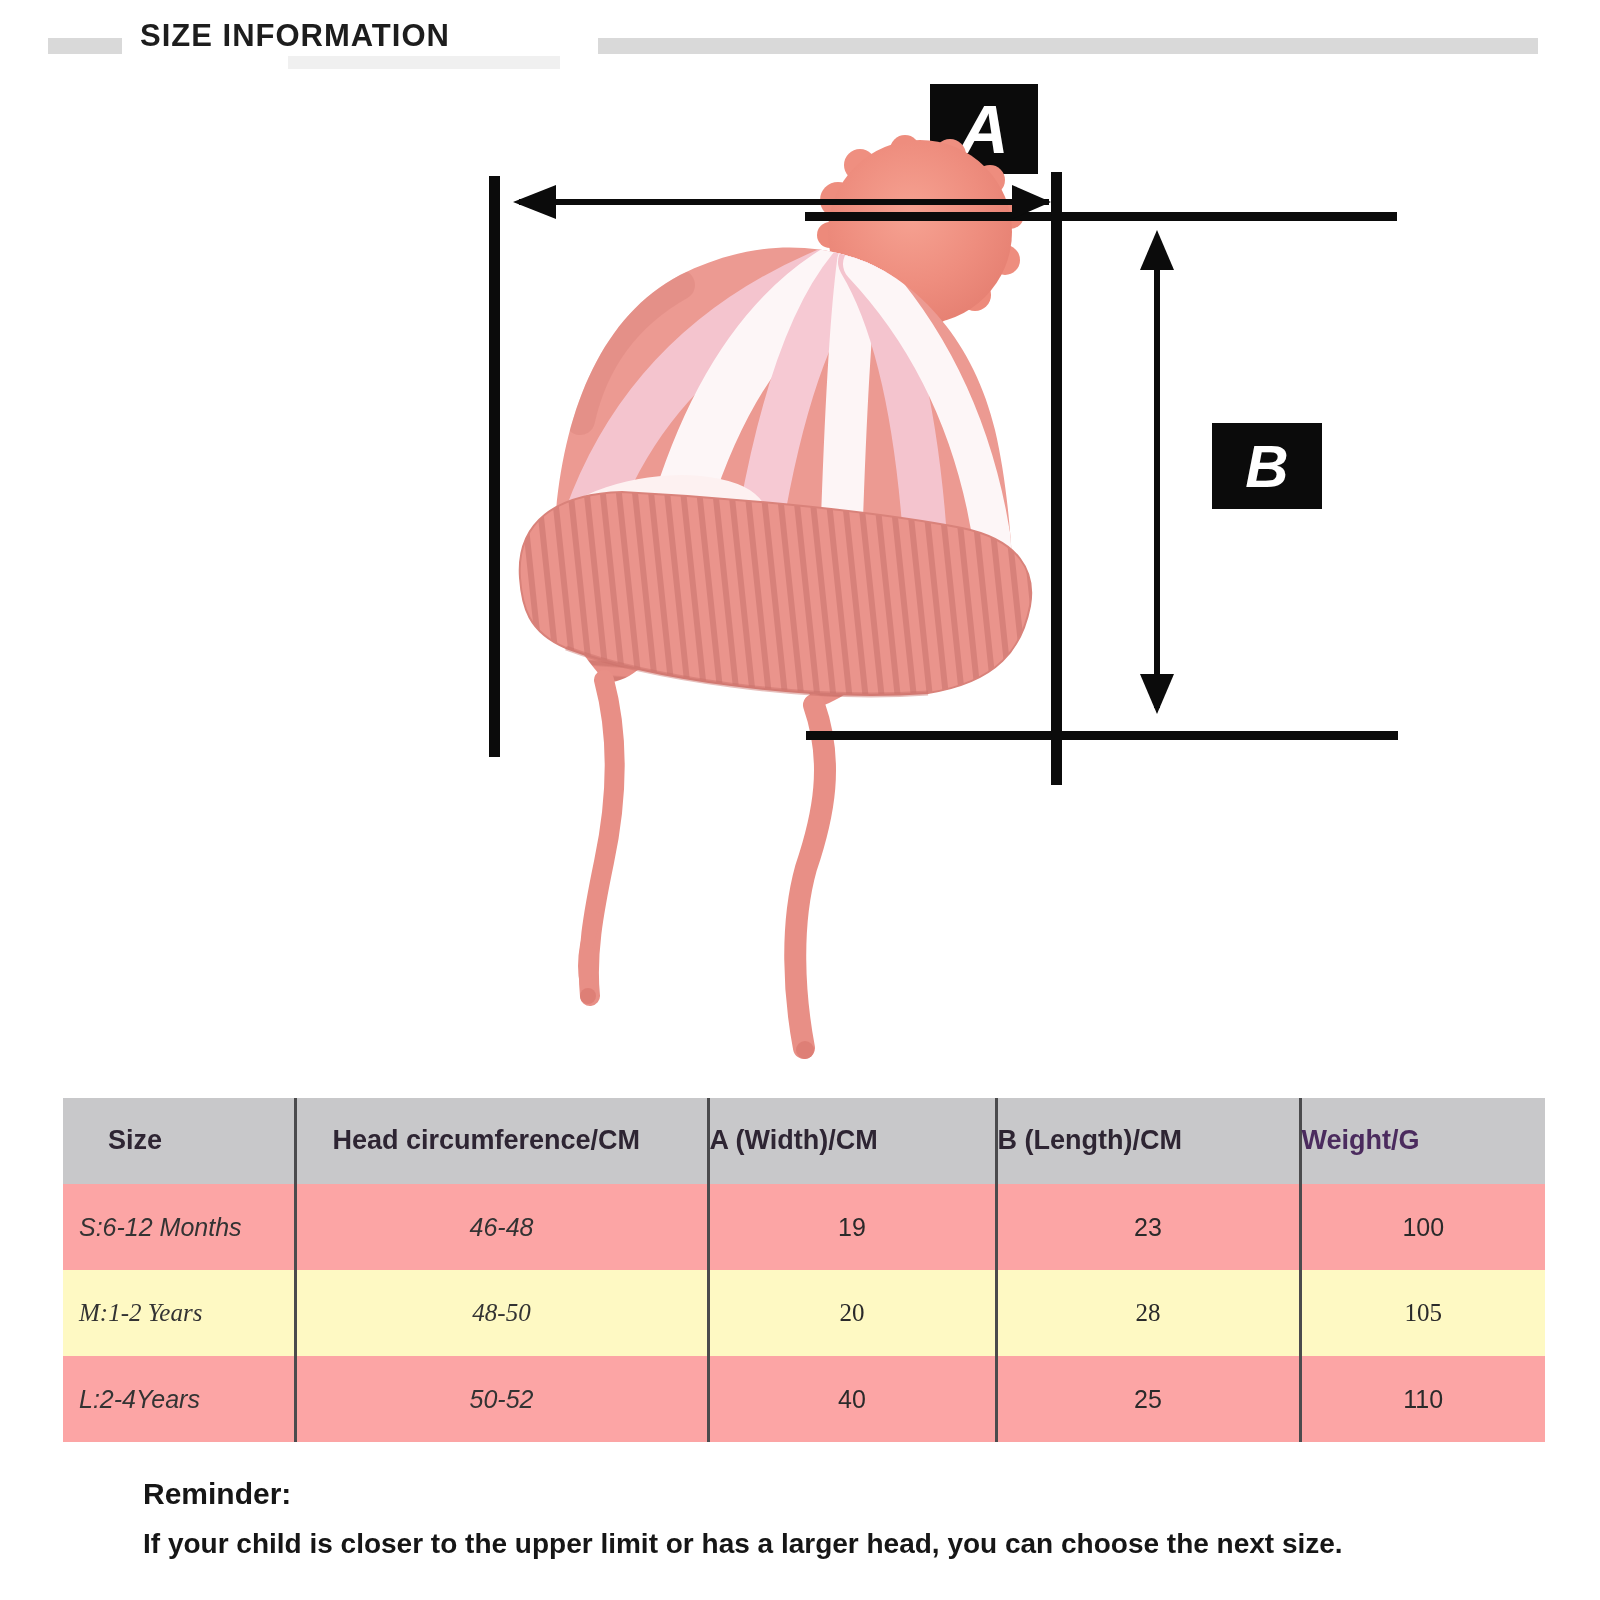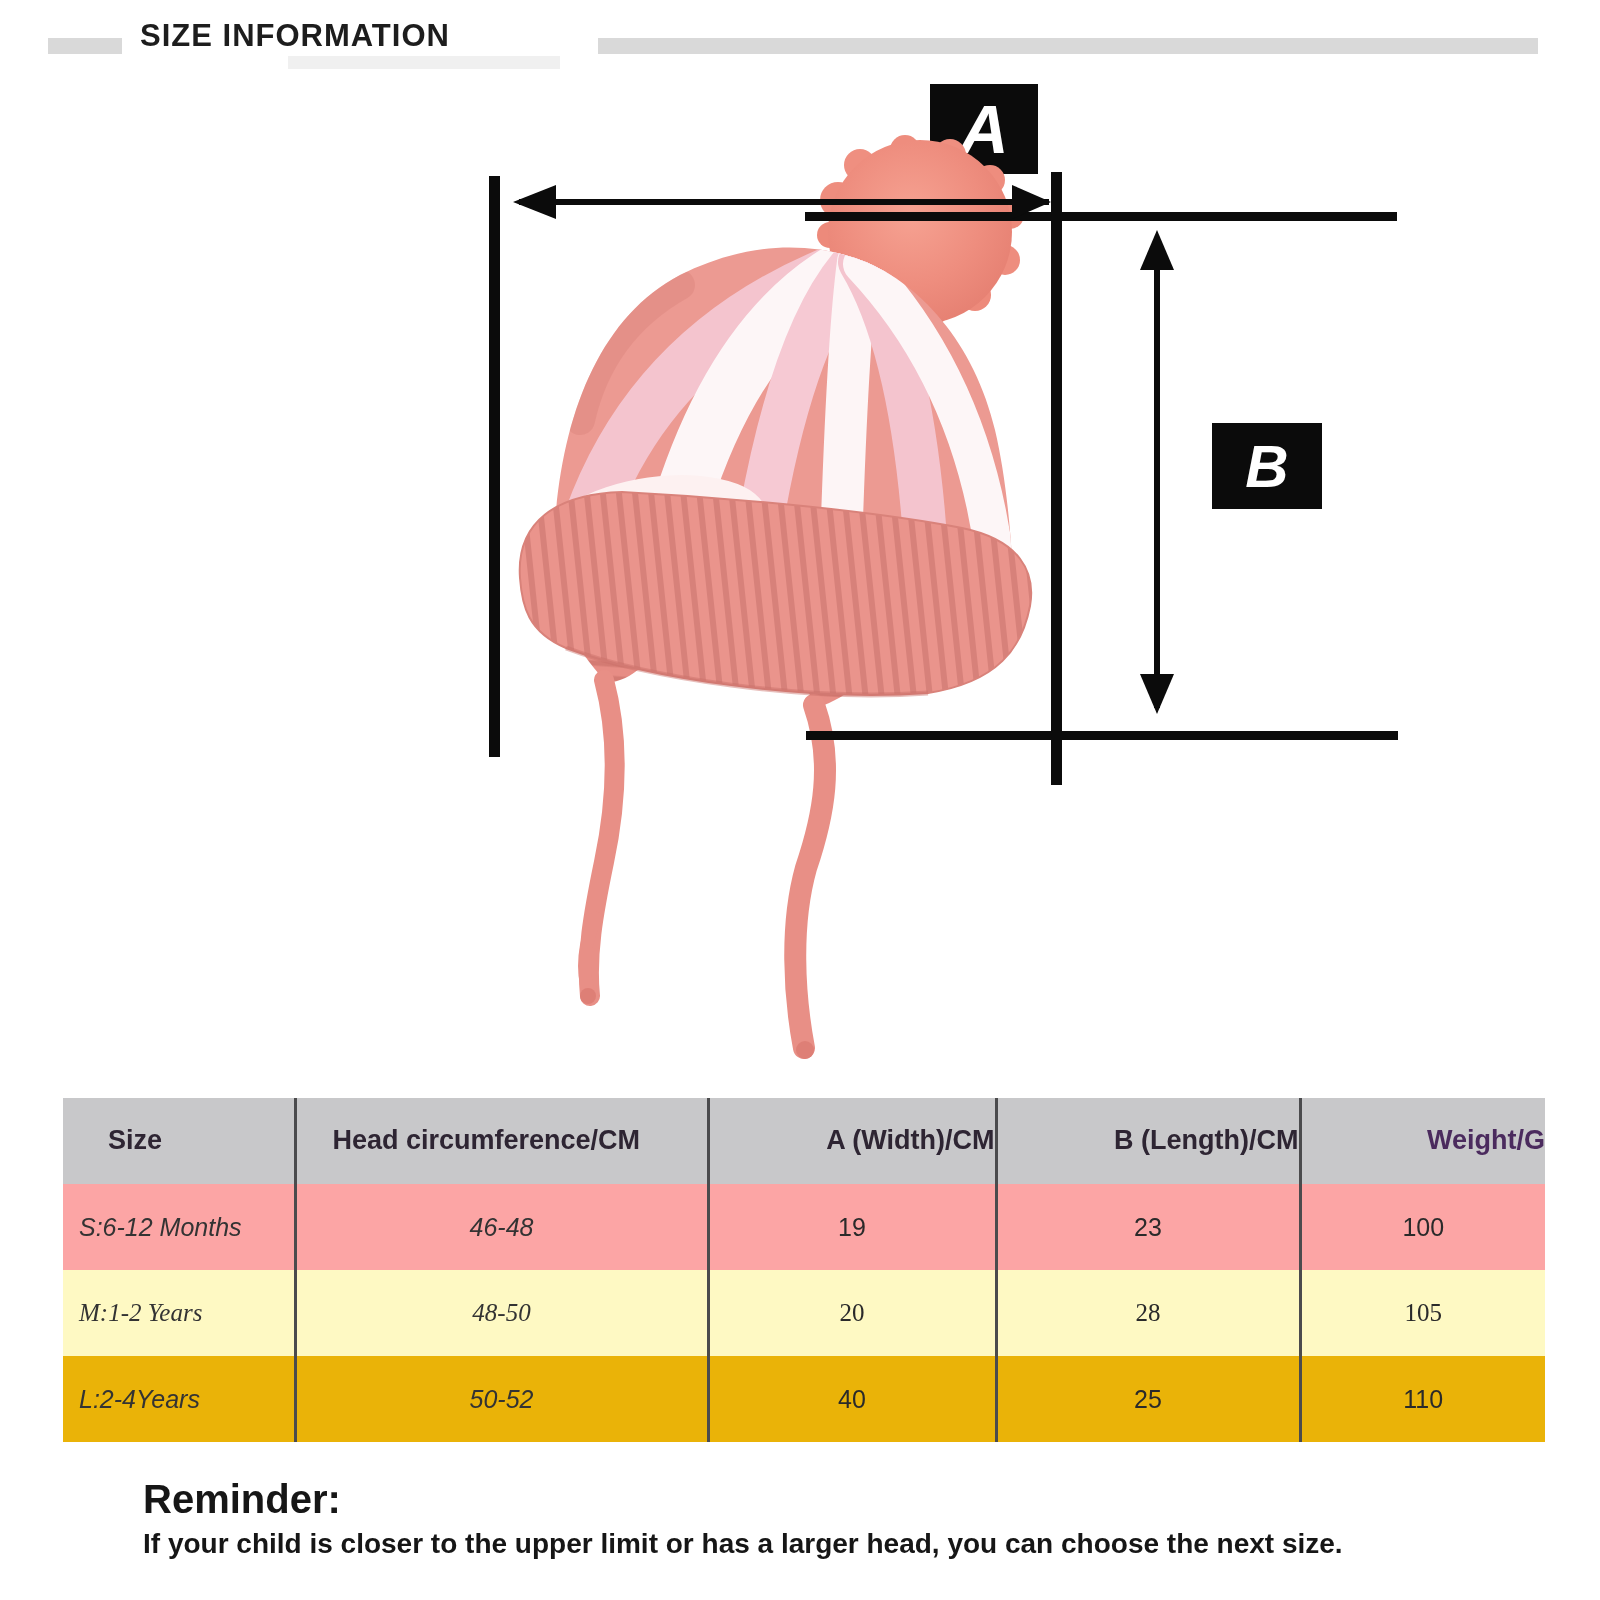--- a/index.html
+++ b/index.html
@@ -26,33 +26,33 @@
   .label-b{left:1212px;top:423px;width:110px;height:86px;font-size:60px;z-index:3;}
   .hat-svg{position:absolute;left:460px;top:130px;z-index:2;}
   .measure-svg{position:absolute;left:440px;top:130px;z-index:3;}
   
   .size-table{
     position:absolute;left:63px;top:1098px;width:1482px;height:344px;border-collapse:collapse;table-layout:fixed;
   }
   .size-table col.c1{width:232px;} .size-table col.c2{width:413px;}
   .size-table col.c3{width:288px;} .size-table col.c4{width:304px;} .size-table col.c5{width:245px;}
   .size-table th,.size-table td{height:86px;padding:0;vertical-align:middle;}
-  .size-table th{background:#c8c8ca;font-size:27px;font-weight:700;color:#2e2533;text-align:right;line-height:1.15;}
+  .size-table th{background:#c8c8ca;font-size:27px;font-weight:700;color:#2e2533;text-align:left;line-height:1.15;}
   .size-table th.col-size{text-align:left;padding-left:45px;}
   .size-table th.col-circ{text-align:left;padding-left:36px;}
   .size-table th.col-weight{color:#4b2b5e;}
   .size-table .vline{border-left:3px solid #4b4b4d;}
   .size-table td{font-size:25px;color:#2a2a2a;text-align:center;}
   .size-table td.cell-size{text-align:left;padding-left:16px;font-style:italic;color:#333333;}
   .size-table td.cell-circ{font-style:italic;color:#333333;}
   .size-table tr.row-light td{background:#fca5a5;}
   .size-table tr.row-dark td{background:#fef9c3;font-family:Liberation Serif, serif;}
-  .size-table tr.row-light2 td{background:#eab308;}
-  
-  .reminder-title{position:absolute;left:143px;top:1477px;font-size:40px;font-weight:800;color:#161616;}
+  .size-table tr.row-light2 td{background:#fca5a5;}
+  
+  .reminder-title{position:absolute;left:143px;top:1477px;font-size:30px;font-weight:800;color:#161616;}
   .reminder-text{position:absolute;left:143px;top:1528px;font-size:28px;font-weight:700;color:#161616;white-space:nowrap;}
 </style>
 </head>
 <body>
 
 <div class="page">
 
   <div class="bar bar-left"></div>
   <div class="title-shadow"></div>
   <div class="page-title">SIZE INFORMATION</div>

